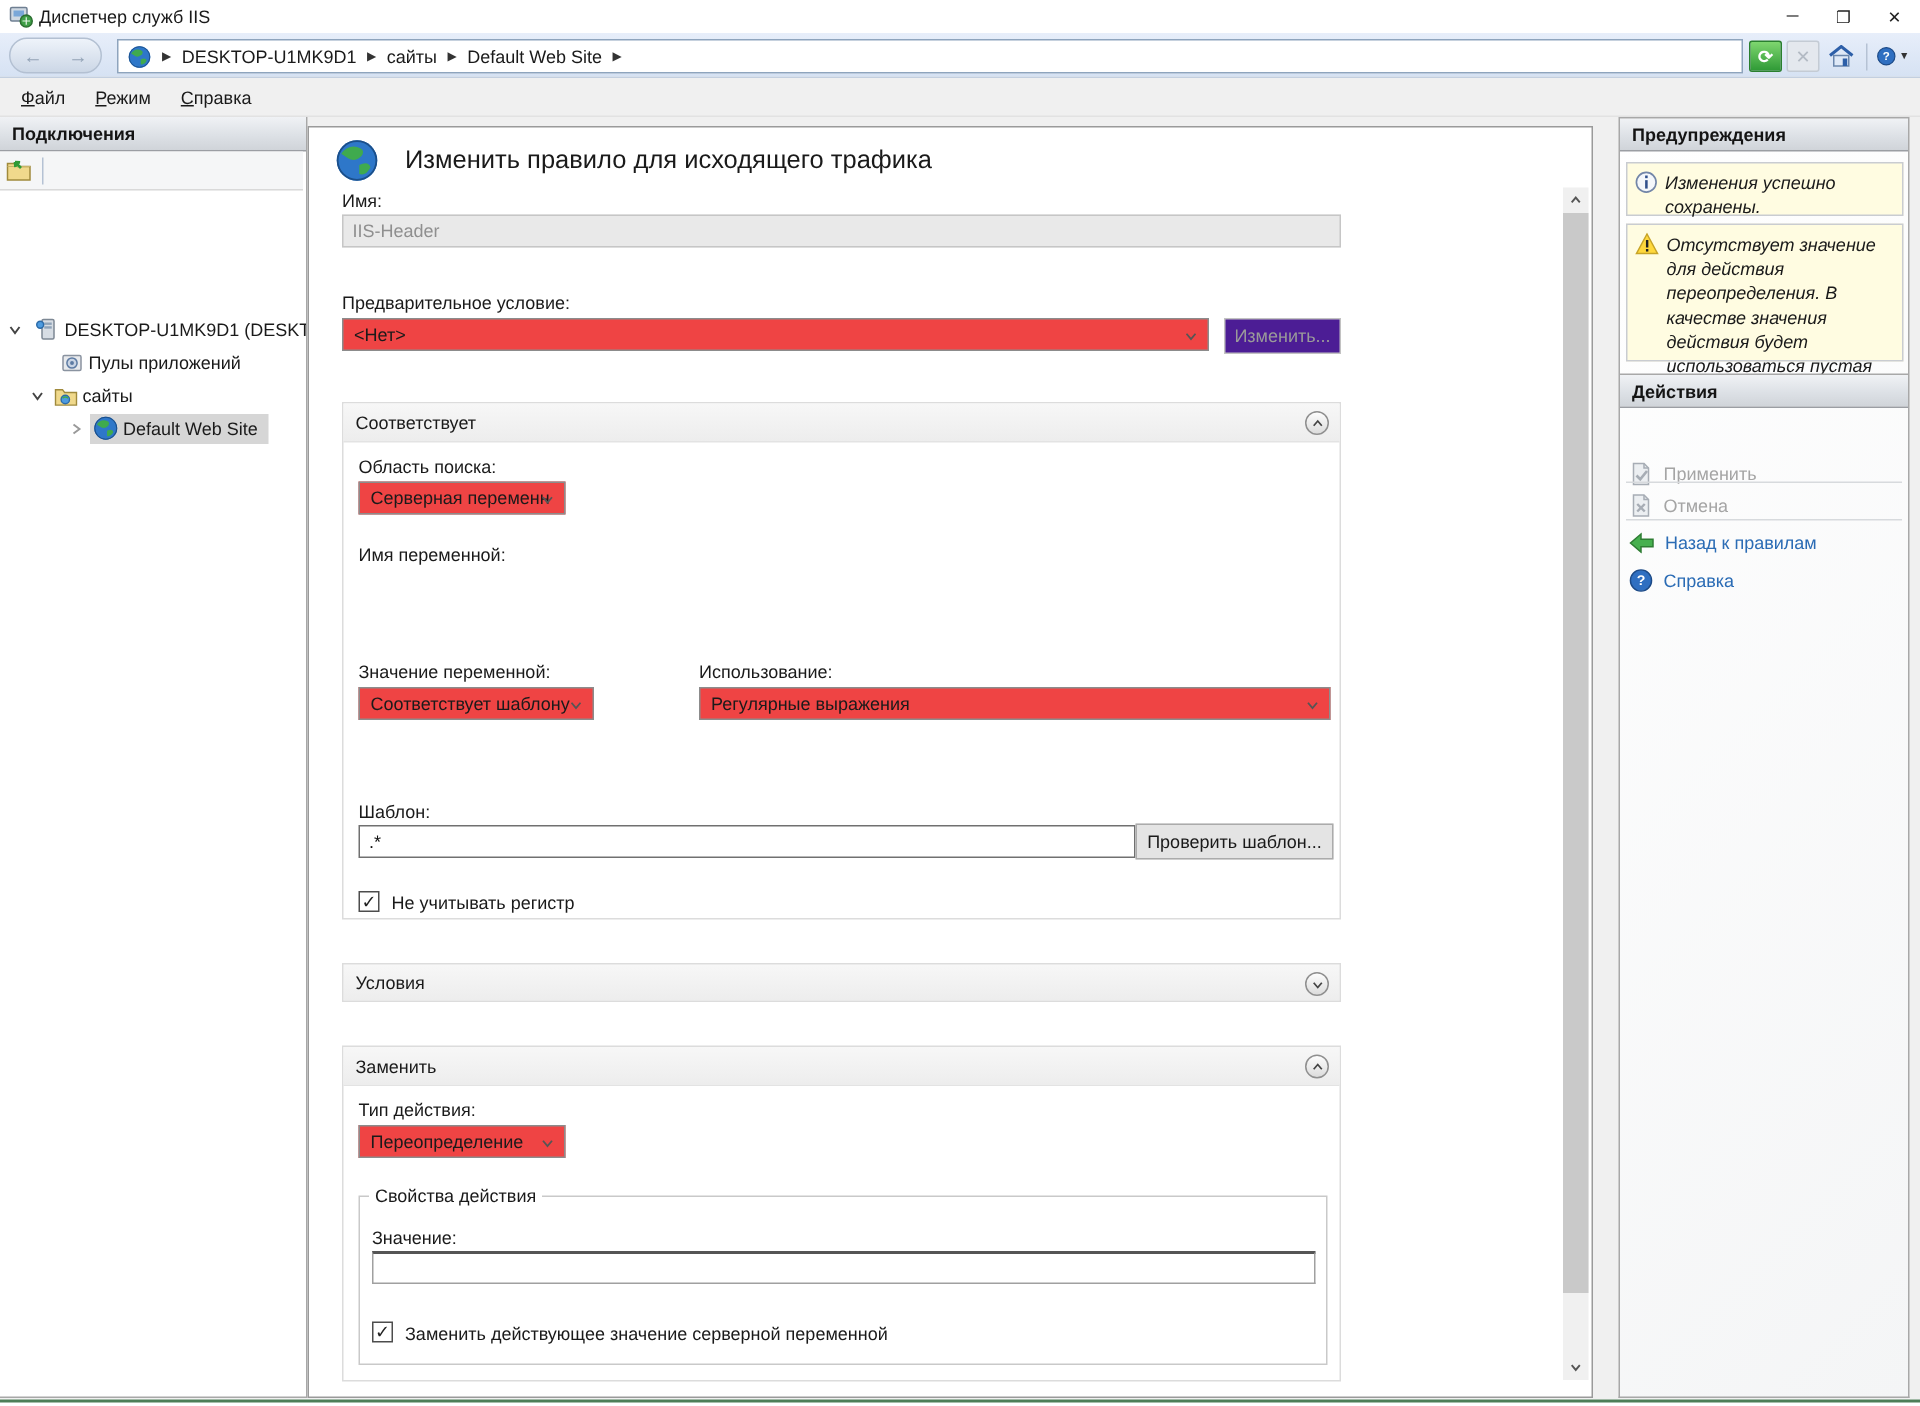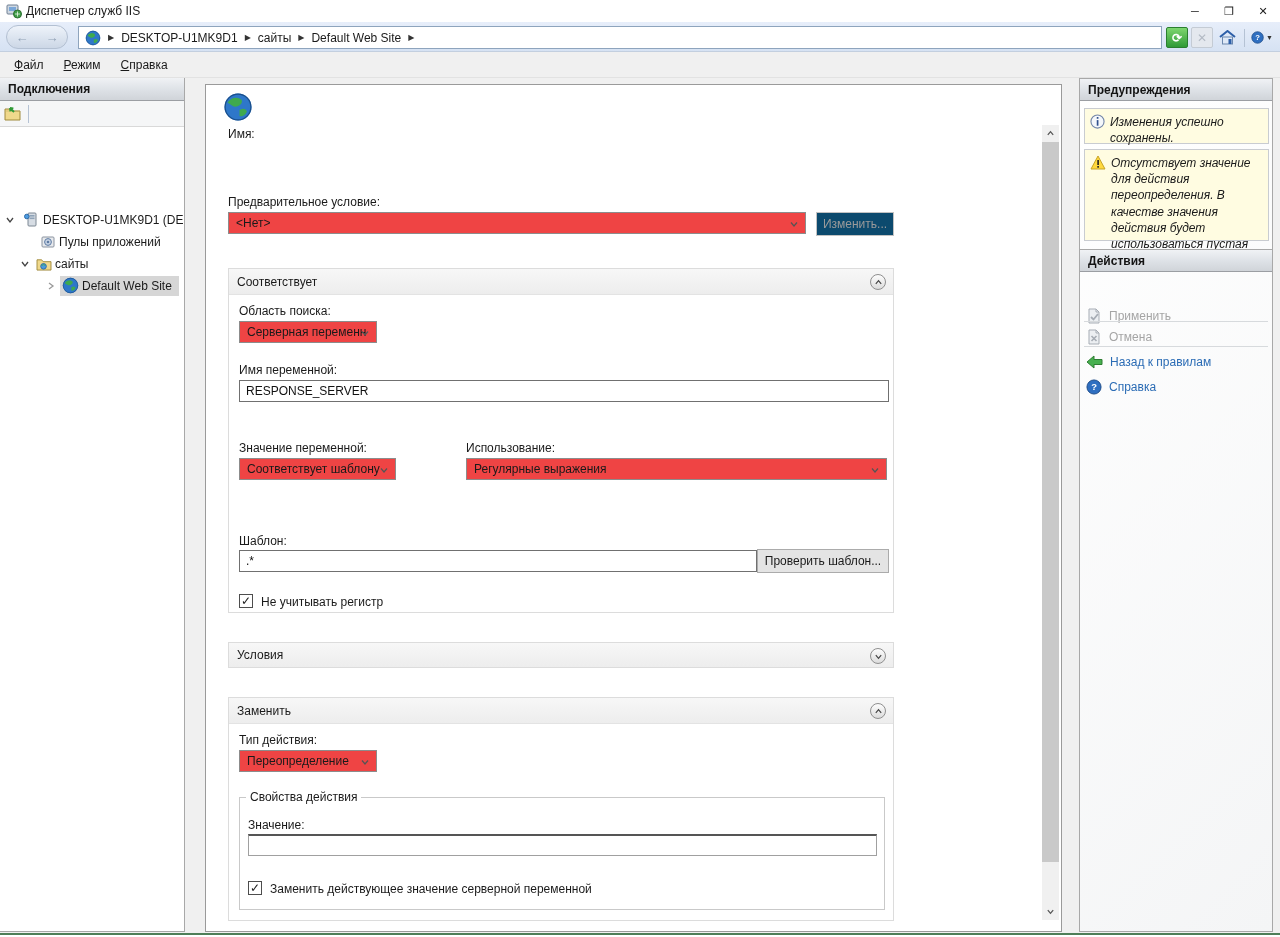--- a/index.html
+++ b/index.html
@@ -28,35 +28,35 @@
   .menu-item { padding:4px 10px; }
   .menu-item::first-letter { text-decoration:underline; }
 
   
   #bodybg { left:0; top:78px; width:1280px; height:855px; background:#f0f0f0; }
 
   
   .panel-hd { height:23px; background:linear-gradient(#f0f2f5,#dde1e6 55%,#d0d4d9); border-bottom:1px solid #9b9ea3; font-weight:bold; display:flex; align-items:center; padding-left:8px; color:#141414; }
 
   
-  #connections { left:0; top:78px; width:185px; height:854px; background:#fff; border-right:1px solid #a8a8a8; border-bottom:1px solid #a8a8a8; overflow:hidden; }
+  #connections { left:0; top:78px; width:205px; height:854px; background:#fff; border-right:1px solid #a8a8a8; border-bottom:1px solid #a8a8a8; overflow:hidden; }
   #conn-toolbar { left:0; top:23px; width:202px; height:26px; background:#f5f6f7; border-bottom:1px solid #d9d9d9; display:flex; align-items:center; padding-left:4px; }
   .tree-row { position:absolute; height:21px; display:flex; align-items:center; white-space:nowrap; }
   .tree-label { padding:2px 3px; }
   .sel { background:#d6d6d6; }
 
   
   #main { left:205px; top:84px; width:857px; height:848px; background:#fff; border:1px solid #9a9a9a; }
   .lbl { position:absolute; color:#1a1a1a; }
   .tinput { position:absolute; border:1px solid #707070; background:#fff; font-family:"Liberation Sans",sans-serif; font-size:12px; padding:0 6px; color:#111; }
   .tinput.disabled { background:#e9e9e9; border-color:#c6c6c6; color:#8f8f8f; }
   .combo { position:absolute; height:22px; background:#ef4444; border:1px solid #8c8c8c; display:flex; align-items:center; padding:0 22px 0 7px; overflow:hidden; white-space:nowrap; }
   .combo .chev { position:absolute; right:6px; top:6px; }
   .btn { position:absolute; background:#e4e4e4; border:1px solid #ababab; display:flex; align-items:center; justify-content:center; font-size:12px; }
-  .btn.disabled { color:#9a9a9a; border-color:#c2c2c2; background:#0c4a6e; }
+  .btn.disabled { color:#9a9a9a; border-color:#c2c2c2; background:#4c1d95; }
   .section { position:absolute; border:1px solid #dcdcdc; background:#fff; }
   .sec-hd { height:26px; background:linear-gradient(#f7f7f7,#ededed); border-bottom:1px solid #e3e3e3; display:flex; align-items:center; padding:0 8px; position:relative; }
   .sec-hd.bare { border:1px solid #dcdcdc; }
   .roundbtn { position:absolute; right:7px; top:5px; width:16px; height:16px; border-radius:50%; border:1px solid #8f8f8f; background:linear-gradient(#fdfdfd,#dcdcdc); display:flex; align-items:center; justify-content:center; }
   .cb { position:absolute; width:14px; height:14px; border:1px solid #4d4d4d; background:#fff; display:flex; align-items:center; justify-content:center; color:#222; font-size:12px; line-height:1; }
   fieldset.group { position:absolute; border:1px solid #c9c9c9; }
   fieldset.group legend { font-size:12px; margin-left:6px; padding:0 4px; color:#1a1a1a; }
 
   
   #scrollbar { left:1042px; top:125px; width:17px; height:795px; background:#f0f0f0; }
@@ -202,22 +202,24 @@
     </div>
   </div>
 
   <div id="main" class="abs">
     <svg class="abs" style="left:17px;top:7px" width="30" height="30" viewBox="0 0 20 20">
         <circle cx="10" cy="10" r="9" fill="#2e77c9"></circle>
         <path d="M3 7 Q6 3 10 4 Q14 5 12 8 Q9 11 6 9 Z" fill="#3faa4e"></path>
         <path d="M11 12 Q15 10 16 13 Q14 17 11 16 Z" fill="#3faa4e"></path>
         <circle cx="10" cy="10" r="8.6" fill="none" stroke="#1b4f8a" stroke-width="0.8"></circle>
       </svg>
+    <div class="lbl" style="left:64px; top:12px; font-size:17px;">Изменить правило для исходящего трафика</div>
 
     <div class="lbl" style="left:22px; top:42px">Имя:</div>
+    <input class="tinput disabled" style="left: 22px; top: 58px; width: 666px; height: 22px;" readonly="" value="IIS-Header">
 
     <div class="lbl" style="left:22px; top:110px">Предварительное условие:</div>
     <div class="combo" style="left:22px; top:127px; width:578px;">
       <span>&lt;Нет&gt;</span>
       <svg class="chev" width="10" height="10" viewBox="0 0 10 10">
           <polyline points="2,3.5 5,7 8,3.5" fill="none" stroke="#555" stroke-width="1.2"></polyline>
         </svg>
     </div>
     <div class="btn disabled" style="left:610px; top:127px; width:78px; height:24px;">Изменить...</div>
 
@@ -231,21 +233,20 @@
           </div>
       </div>
       <div class="lbl" style="left:10px; top:35px">Область поиска:</div>
       <div class="combo" style="left:10px; top:52px; width:138px;">
         <span>Серверная переменн</span>
         <svg class="chev" width="10" height="10" viewBox="0 0 10 10">
             <polyline points="2,3.5 5,7 8,3.5" fill="none" stroke="#555" stroke-width="1.2"></polyline>
           </svg>
       </div>
       <div class="lbl" style="left:10px; top:94px">Имя переменной:</div>
-      <input class="tinput" style="left: 10px; top: 111px; width: 650px; height: 22px;" value="RESPONSE_SERVER">
 
       <div class="lbl" style="left:10px; top:172px">Значение переменной:</div>
       <div class="combo" style="left:10px; top:189px; width:157px;">
         <span>Соответствует шаблону</span>
         <svg class="chev" width="10" height="10" viewBox="0 0 10 10">
             <polyline points="2,3.5 5,7 8,3.5" fill="none" stroke="#555" stroke-width="1.2"></polyline>
           </svg>
       </div>
       <div class="lbl" style="left:237px; top:172px">Использование:</div>
       <div class="combo" style="left:237px; top:189px; width:421px;">

